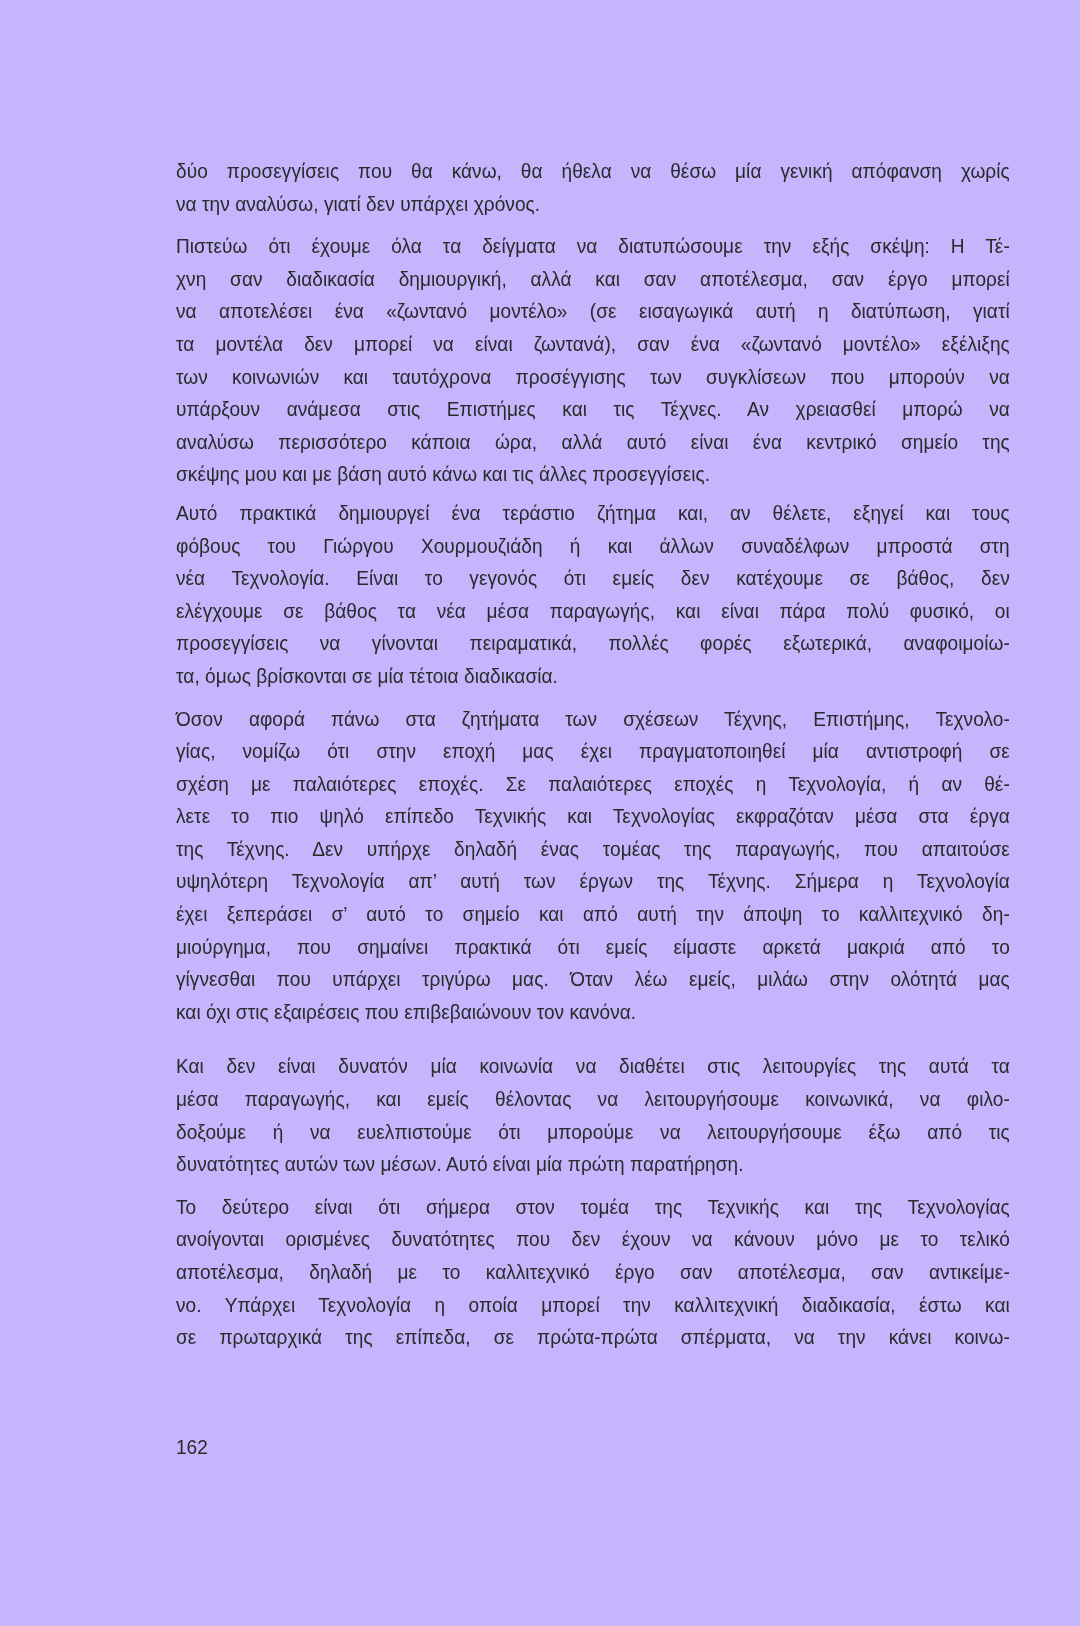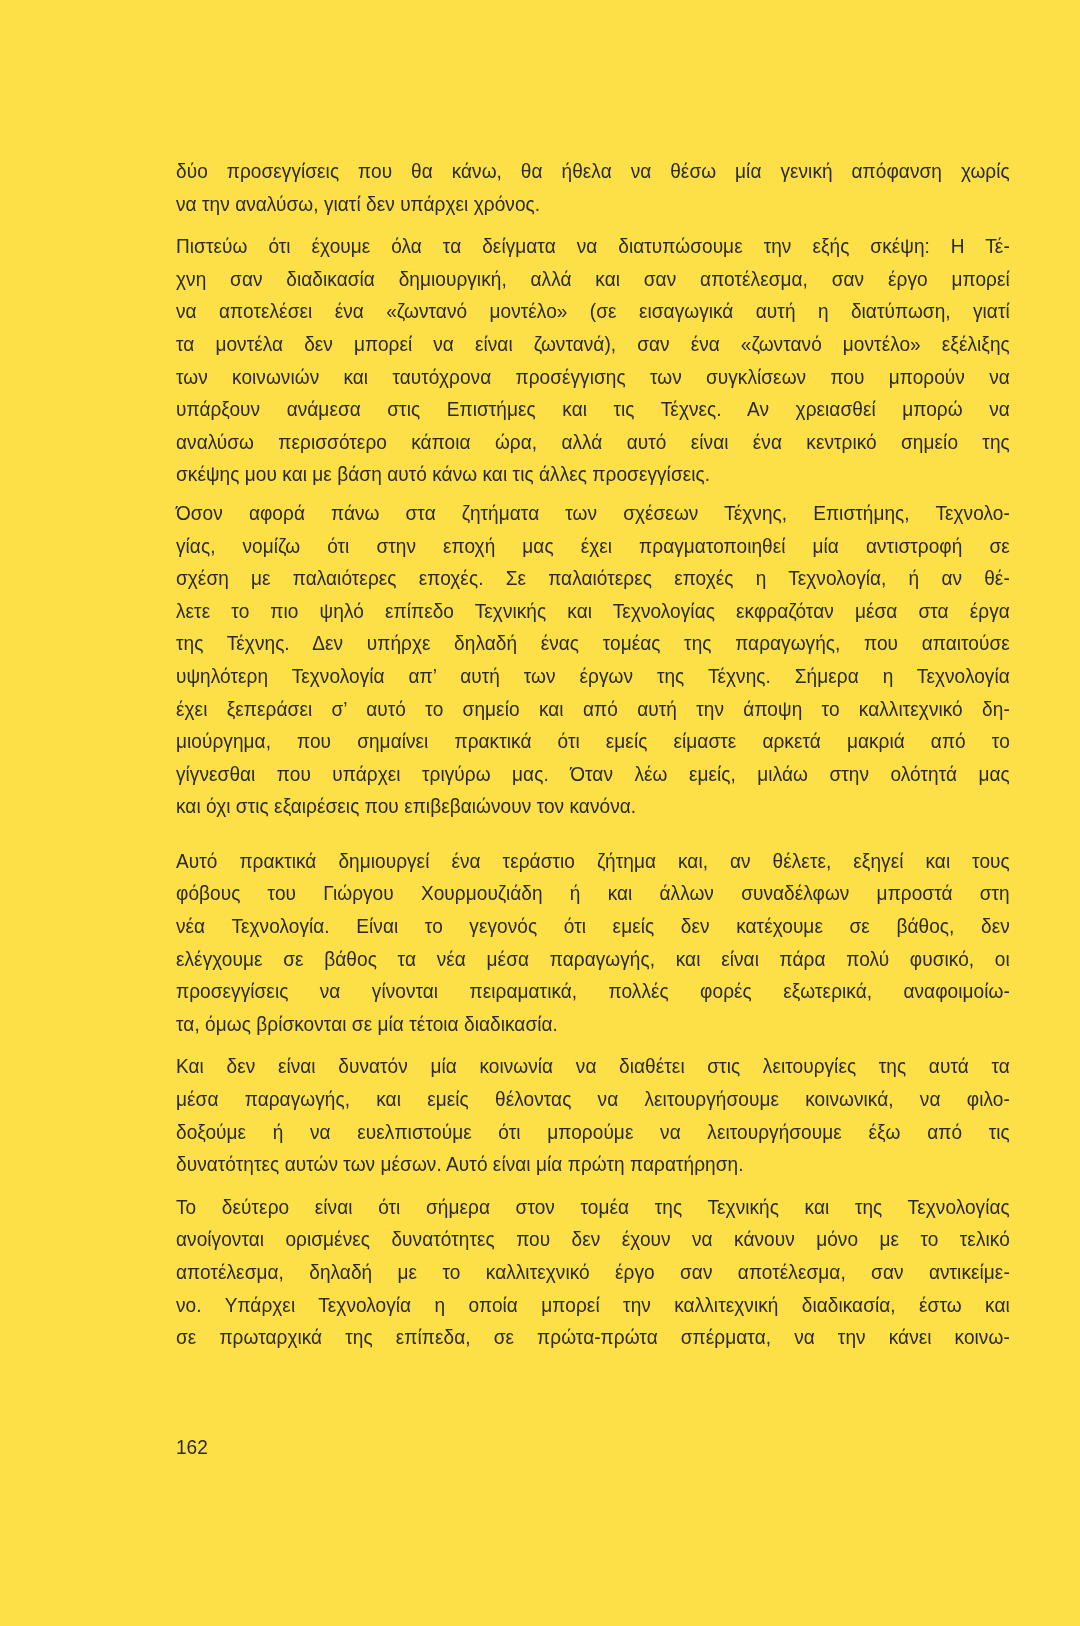--- a/index.html
+++ b/index.html
@@ -13,21 +13,21 @@
     position: relative;
     overflow: hidden;
     font-family: "Liberation Sans", "DejaVu Sans", sans-serif;
     color: #2a2a2a;
   }
   .page {
     position: absolute;
     left: 0; top: 0;
     width: 1080px;
     height: 1626px;
-    background: #fde047;
+    background: #c4b5fd;
   }
   .text-block {
     position: absolute;
     left: 176px;
     top: 155px;
     width: 834px;
   }
   .paragraph {
     margin: 0 0 12px 0;
   }
@@ -78,40 +78,40 @@
       <span class="line">Πιστεύω ότι έχουμε όλα τα δείγματα  να διατυπώσουμε την εξής σκέψη: Η Τέ-</span>
       <span class="line">χνη σαν διαδικασία δημιουργική, αλλά και σαν αποτέλεσμα, σαν έργο μπορεί</span>
       <span class="line">να αποτελέσει ένα «ζωντανό μοντέλο» (σε εισαγωγικά αυτή η διατύπωση, γιατί</span>
       <span class="line">τα μοντέλα δεν μπορεί να είναι ζωντανά), σαν ένα «ζωντανό μοντέλο» εξέλιξης</span>
       <span class="line">των κοινωνιών και ταυτόχρονα προσέγγισης των συγκλίσεων που μπορούν να</span>
       <span class="line">υπάρξουν ανάμεσα στις Επιστήμες και τις Τέχνες. Αν χρειασθεί μπορώ να</span>
       <span class="line">αναλύσω περισσότερο κάποια ώρα, αλλά αυτό είναι ένα κεντρικό σημείο της</span>
       <span class="line last">σκέψης μου και με βάση αυτό κάνω και τις άλλες προσεγγίσεις.</span>
     </div>
 
+    <div class="paragraph p4">
+      <span class="line">Αυτό πρακτικά δημιουργεί ένα τεράστιο ζήτημα και, αν θέλετε, εξηγεί και τους</span>
+      <span class="line">φόβους του Γιώργου Χουρμουζιάδη  ή και άλλων συναδέλφων μπροστά στη</span>
+      <span class="line">νέα Τεχνολογία. Είναι το γεγονός  ότι εμείς δεν κατέχουμε σε βάθος, δεν</span>
+      <span class="line">ελέγχουμε σε βάθος τα νέα μέσα παραγωγής, και είναι πάρα πολύ φυσικό, οι</span>
+      <span class="line">προσεγγίσεις να γίνονται πειραματικά, πολλές φορές εξωτερικά, αναφοιμοίω-</span>
+      <span class="line last">τα, όμως βρίσκονται σε μία τέτοια διαδικασία.</span>
+    </div>
+
     <div class="paragraph p3">
       <span class="line">Όσον αφορά πάνω στα ζητήματα των σχέσεων Τέχνης, Επιστήμης, Τεχνολο-</span>
       <span class="line">γίας, νομίζω ότι στην εποχή μας έχει πραγματοποιηθεί μία αντιστροφή σε</span>
       <span class="line">σχέση με παλαιότερες εποχές. Σε παλαιότερες εποχές η Τεχνολογία, ή αν θέ-</span>
       <span class="line">λετε το πιο ψηλό επίπεδο Τεχνικής και Τεχνολογίας εκφραζόταν μέσα στα έργα</span>
       <span class="line">της Τέχνης. Δεν υπήρχε δηλαδή ένας τομέας της παραγωγής, που απαιτούσε</span>
       <span class="line">υψηλότερη Τεχνολογία απ’ αυτή των έργων της Τέχνης. Σήμερα η Τεχνολογία</span>
       <span class="line">έχει ξεπεράσει σ’ αυτό το σημείο και από αυτή την άποψη το καλλιτεχνικό δη-</span>
       <span class="line">μιούργημα, που σημαίνει πρακτικά  ότι εμείς είμαστε αρκετά μακριά από το</span>
       <span class="line">γίγνεσθαι που υπάρχει τριγύρω μας. Όταν λέω εμείς, μιλάω στην ολότητά μας</span>
       <span class="line last">και όχι στις εξαιρέσεις που επιβεβαιώνουν τον κανόνα.</span>
-    </div>
-
-    <div class="paragraph p4">
-      <span class="line">Αυτό πρακτικά δημιουργεί ένα τεράστιο ζήτημα και, αν θέλετε, εξηγεί και τους</span>
-      <span class="line">φόβους του Γιώργου Χουρμουζιάδη  ή και άλλων συναδέλφων μπροστά στη</span>
-      <span class="line">νέα Τεχνολογία. Είναι το γεγονός  ότι εμείς δεν κατέχουμε σε βάθος, δεν</span>
-      <span class="line">ελέγχουμε σε βάθος τα νέα μέσα παραγωγής, και είναι πάρα πολύ φυσικό, οι</span>
-      <span class="line">προσεγγίσεις να γίνονται πειραματικά, πολλές φορές εξωτερικά, αναφοιμοίω-</span>
-      <span class="line last">τα, όμως βρίσκονται σε μία τέτοια διαδικασία.</span>
     </div>
 
     <div class="paragraph p5">
       <span class="line">Και δεν είναι δυνατόν μία κοινωνία να διαθέτει στις λειτουργίες της αυτά τα</span>
       <span class="line">μέσα παραγωγής, και εμείς θέλοντας να λειτουργήσουμε κοινωνικά, να φιλο-</span>
       <span class="line">δοξούμε ή να ευελπιστούμε  ότι μπορούμε να λειτουργήσουμε έξω από τις</span>
       <span class="line last">δυνατότητες αυτών των μέσων. Αυτό είναι μία πρώτη παρατήρηση.</span>
     </div>
 
     <div class="paragraph p6">

